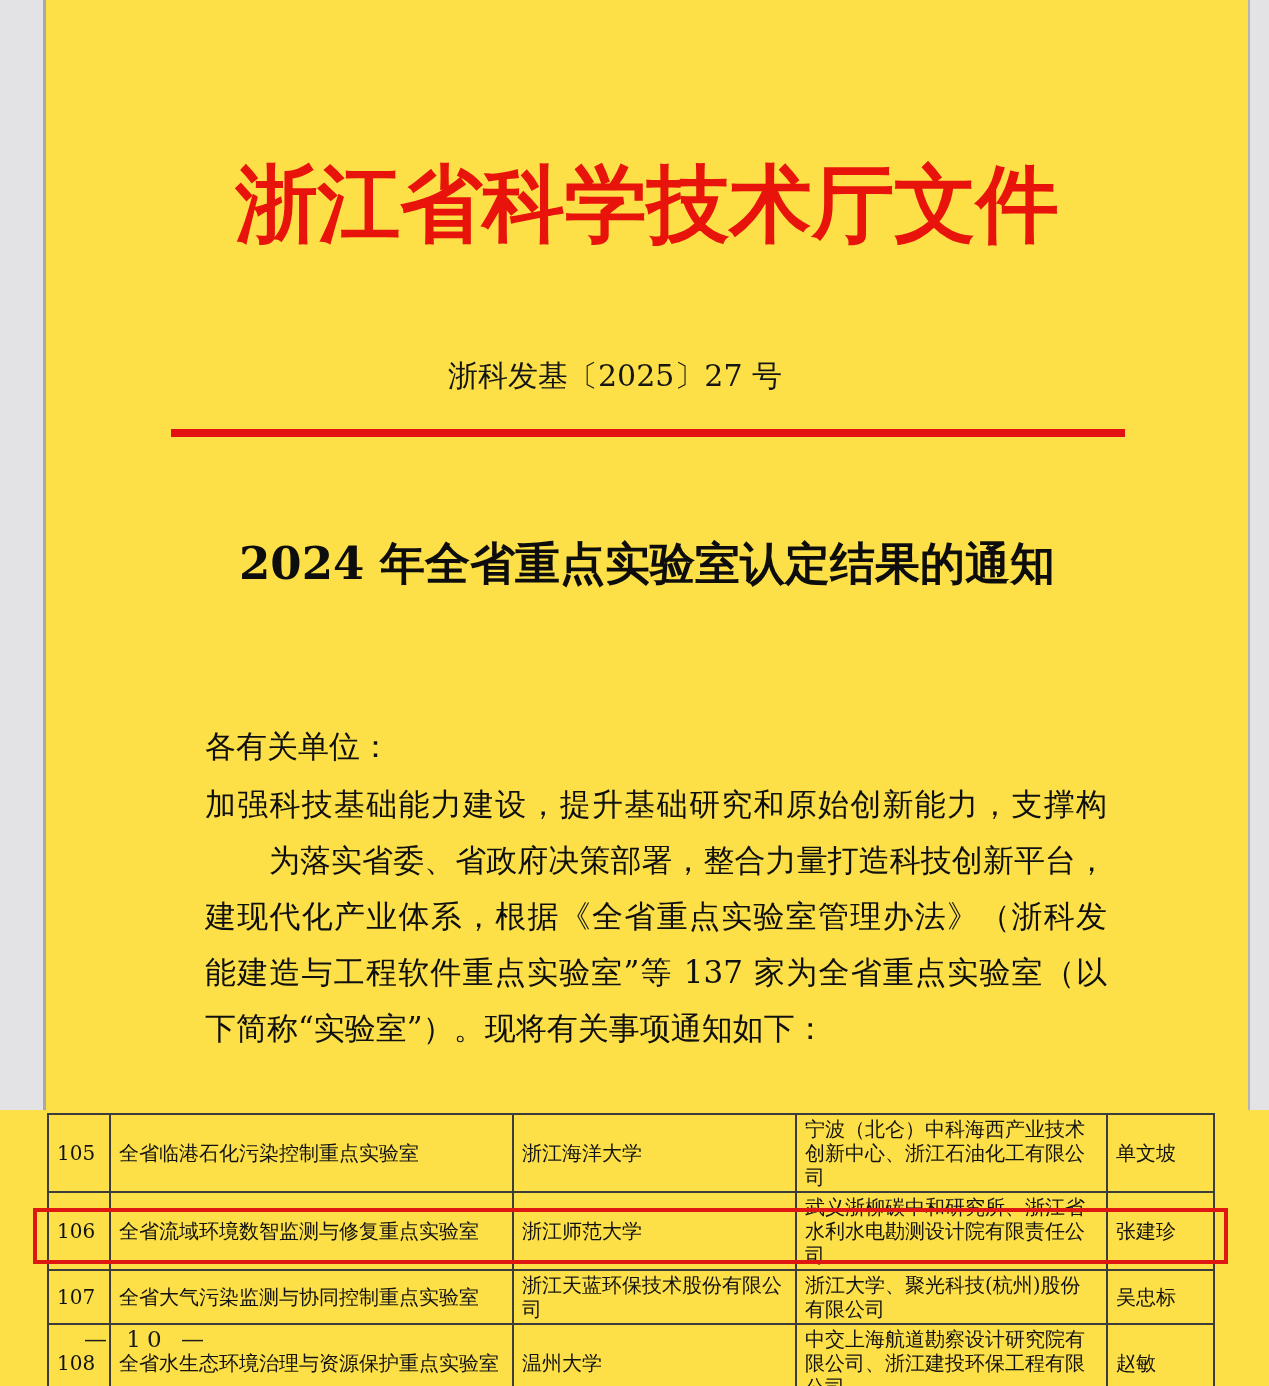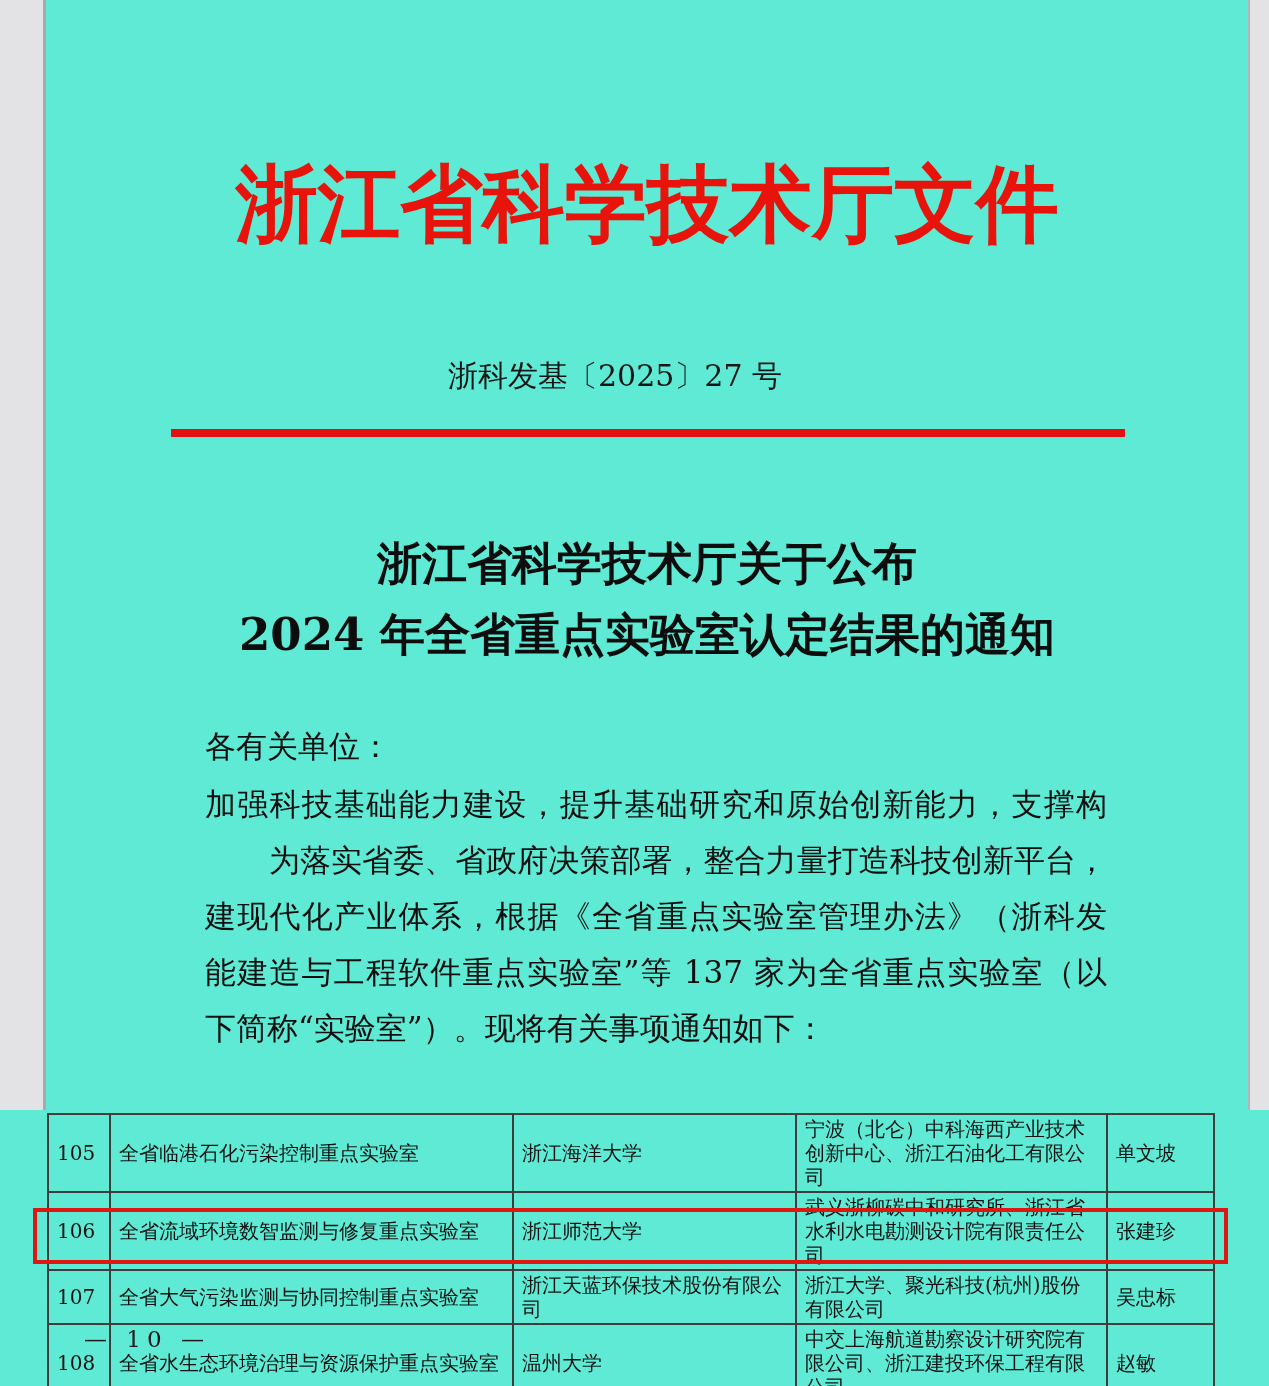--- a/index.html
+++ b/index.html
@@ -2,21 +2,21 @@
 <html><head>
 <meta charset="utf-8">
 <style>
   * { margin: 0; padding: 0; box-sizing: border-box; }
   html, body { background: #ffffff; }
   body {
     width: 1269px; height: 1386px;
     font-family: "DejaVu Serif", "Liberation Serif", serif;
     color: #111; position: relative; overflow: hidden;
   }
-  .screen { position: absolute; inset: 0; background: #5eead4; }
+  .screen { position: absolute; inset: 0; background: #fde047; }
 
   
   .margin-left {
     position: absolute; left: 0; top: 0; width: 46px; height: 1110px;
     background: #e3e3e5; border-right: 3px solid #a9a9ab;
   }
   .margin-right {
     position: absolute; left: 1248px; top: 0; width: 21px; height: 1110px;
     background: #e3e3e5; border-left: 2px solid #b5b5b7;
   }
@@ -85,21 +85,20 @@
   <div class="margin-left"></div>
   <div class="margin-right"></div>
 
   <div class="red-header">浙江省科学技术厅文件</div>
 
   <div class="doc-number">浙科发基〔2025〕27 号</div>
 
   <div class="red-divider"></div>
 
   <div class="notice-title">
-    <div>浙江省科学技术厅关于公布</div>
     <div>2024 年全省重点实验室认定结果的通知</div>
   </div>
 
   <div class="salutation">各有关单位：</div>
 
   <div class="body-block">
     <div class="body-line jl">加强科技基础能力建设，提升基础研究和原始创新能力，支撑构</div>
     <div class="body-line jl indent">为落实省委、省政府决策部署，整合力量打造科技创新平台，</div>
     <div class="body-line jl">建现代化产业体系，根据《全省重点实验室管理办法》（浙科发</div>
     <div class="body-line jl">能建造与工程软件重点实验室”等 137 家为全省重点实验室（以</div>

